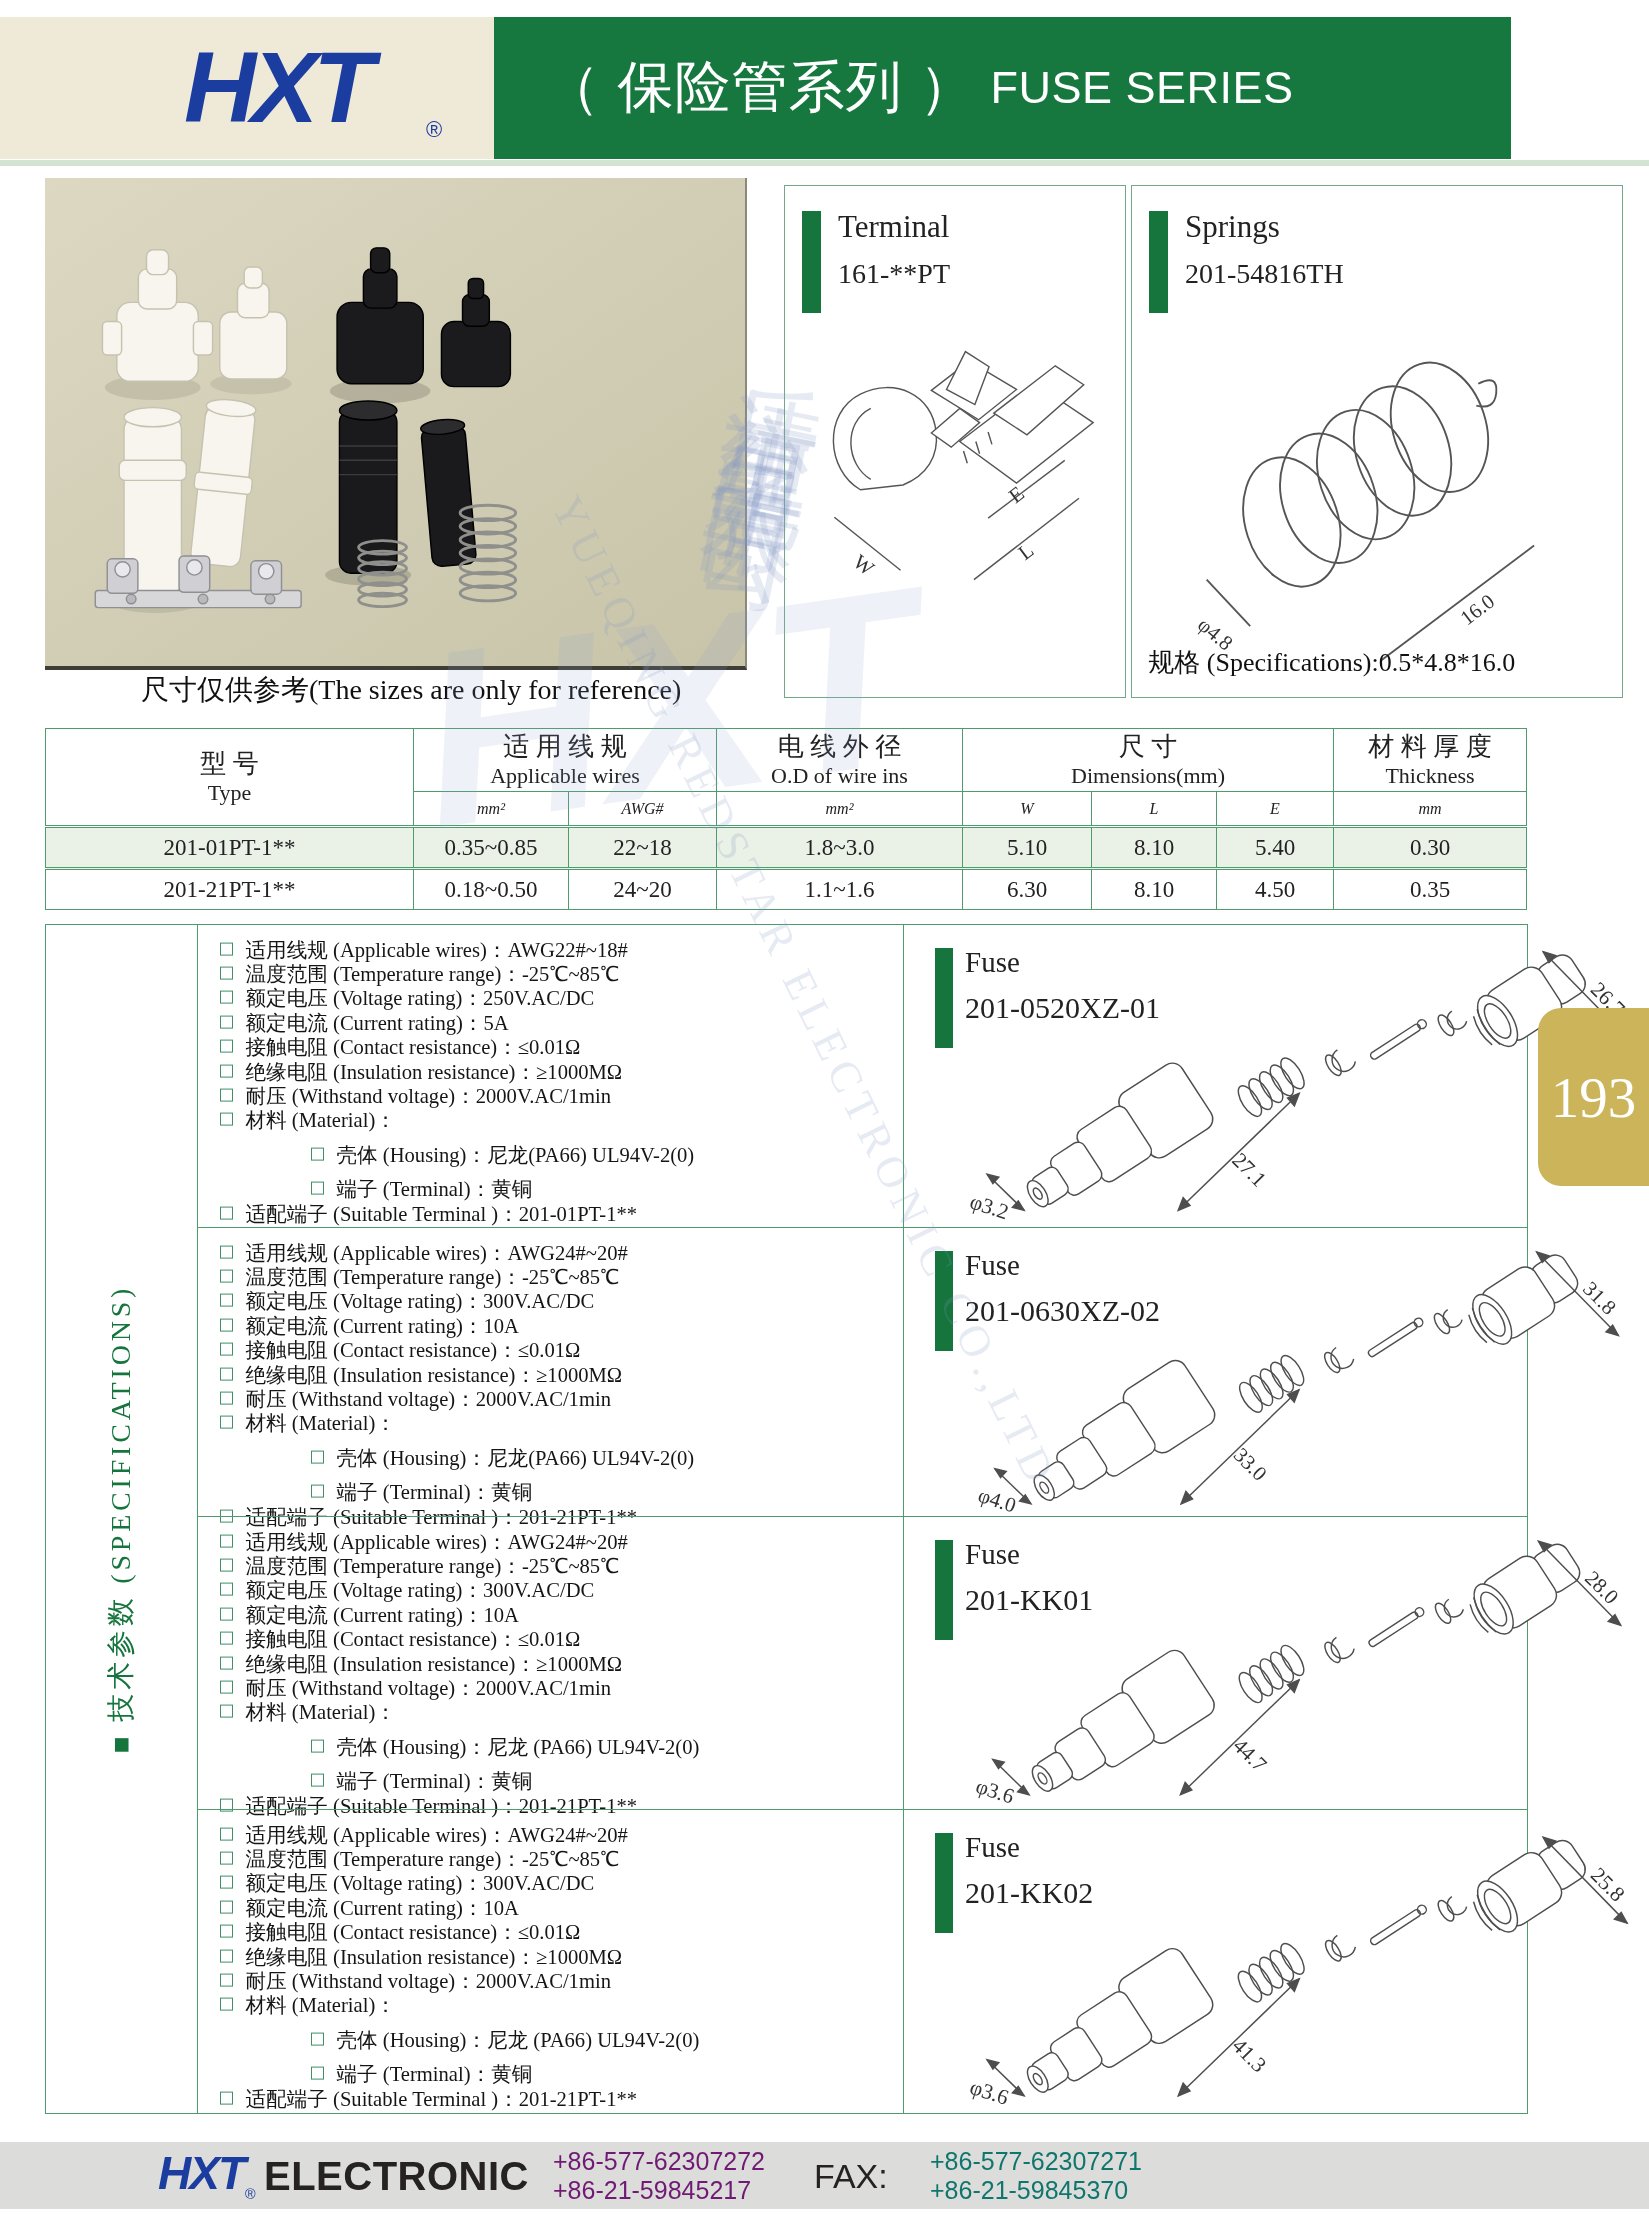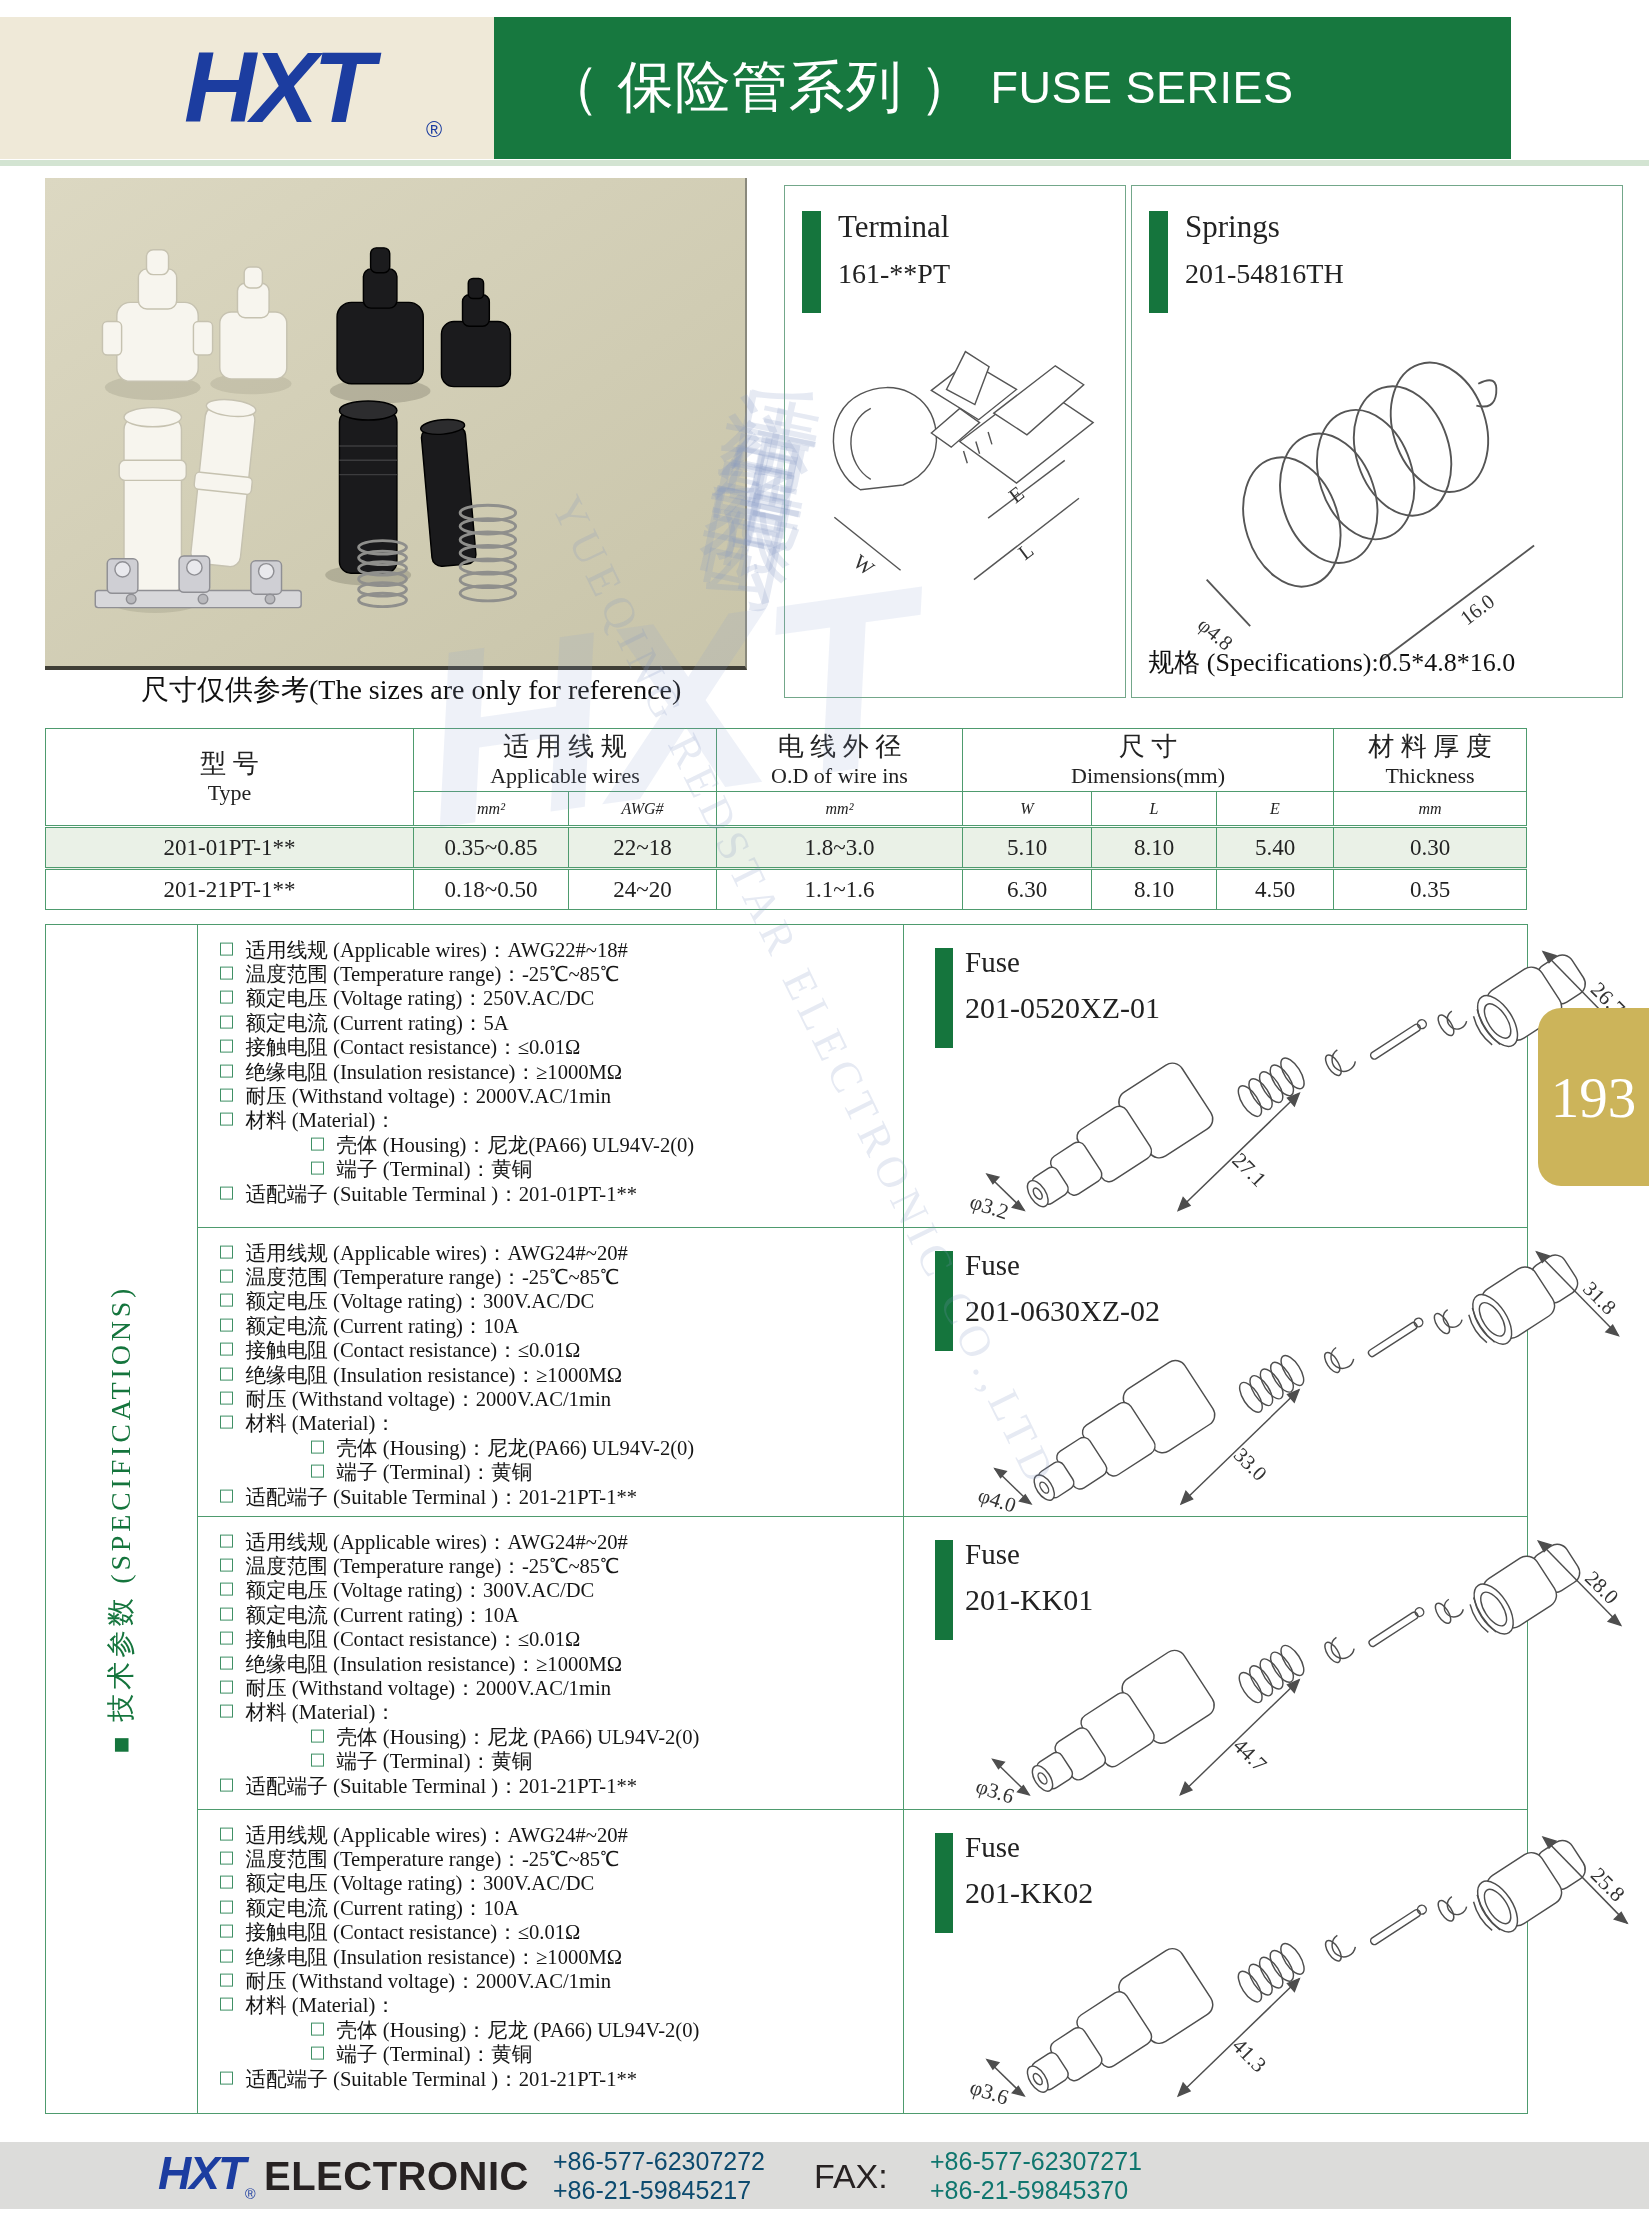--- a/index.html
+++ b/index.html
@@ -47,38 +47,38 @@
   .specs{position:absolute;left:45px;top:924px;width:1481px;height:1188px;border:1.9px solid #4e9b6e;}
   .side-strip{position:absolute;left:0;top:0;width:151px;height:100%;border-right:1.4px solid #4e9b6e;
         display:flex;align-items:center;justify-content:center;}
   .side-label{transform:rotate(-90deg);white-space:nowrap;color:#15753d;font-size:28px;letter-spacing:3.8px;}
   .spec-block{position:absolute;left:151px;right:0;border-top:1.4px solid #4e9b6e;}
   .spec-block.first{border-top:none;}
   .spec-lines{position:absolute;left:23px;top:12.5px;}
   .spec-line{font-size:20.6px;line-height:24.4px;white-space:nowrap;color:#151515;}
   .spec-line .sq{display:inline-block;width:11px;height:11px;border:1.4px solid #3f9065;margin-right:12.5px;
         transform:translateY(-1.4px);}
-  .spec-line.ind{padding-left:91px;}
+  .spec-line.ind{padding-left:91px;margin-top:10px;}
   .fuse-panel{position:absolute;left:706px;top:0;right:0;height:100%;border-left:1.4px solid #4e9b6e;}
   .fuse-flag{position:absolute;left:31px;top:23px;width:18px;height:100px;background:#15753d;z-index:2;}
   .fuse-title{position:absolute;left:61px;top:21px;font-size:29px;z-index:2;color:#222;}
   .fuse-model{position:absolute;left:61px;top:66px;font-size:30px;z-index:2;color:#222;}
   .fuse-panel svg{position:absolute;left:4.8px;top:3.8px;width:761px;height:calc(100% - 9.6px);}
 
   
   .page-tab{position:absolute;left:1538px;top:1008px;width:111px;height:178px;background:#ccb45a;
         border-radius:23px 0 0 23px;display:flex;align-items:center;justify-content:center;
         color:#fff;font-size:57px;}
   .footer{position:absolute;left:0;top:2142px;width:1649px;height:67px;background:#dcdcda;
         font-family:"Liberation Sans",sans-serif;}
   .f-hxt{position:absolute;left:158px;top:3.8px;font-size:46px;color:#1c3da0;font-style:italic;
         font-weight:bold;letter-spacing:-1.9px;}
   .f-reg{position:absolute;left:245px;top:44px;font-size:14.4px;color:#1c3da0;}
   .f-elec{position:absolute;left:264px;top:11.5px;font-size:40px;font-weight:bold;color:#272222;letter-spacing:0.5px;}
-  .f-tel{position:absolute;left:553px;top:4.8px;font-size:25px;line-height:29px;color:#0c4a6e;}
+  .f-tel{position:absolute;left:553px;top:4.8px;font-size:25px;line-height:29px;color:#701a75;}
   .f-faxlab{position:absolute;left:814px;top:15.3px;font-size:34px;color:#272222;}
   .f-fax{position:absolute;left:930px;top:4.8px;font-size:25px;line-height:29px;color:#0f766e;}
   .f-url{position:absolute;left:1149px;top:12.5px;font-size:39px;color:#3a3133;}
 
   
   .wm{position:absolute;pointer-events:none;color:rgba(128,150,196,0.20);z-index:6;}
   .wm-logo{left:421px;top:565px;font-family:"Liberation Sans",sans-serif;font-style:italic;font-weight:bold;
         font-size:249px;transform:rotate(-8deg);color:rgba(138,158,205,0.15);}
   .wm-cn{left:718px;top:306px;writing-mode:vertical-rl;font-size:96px;letter-spacing:14.4px;
         transform:rotate(12deg);}

